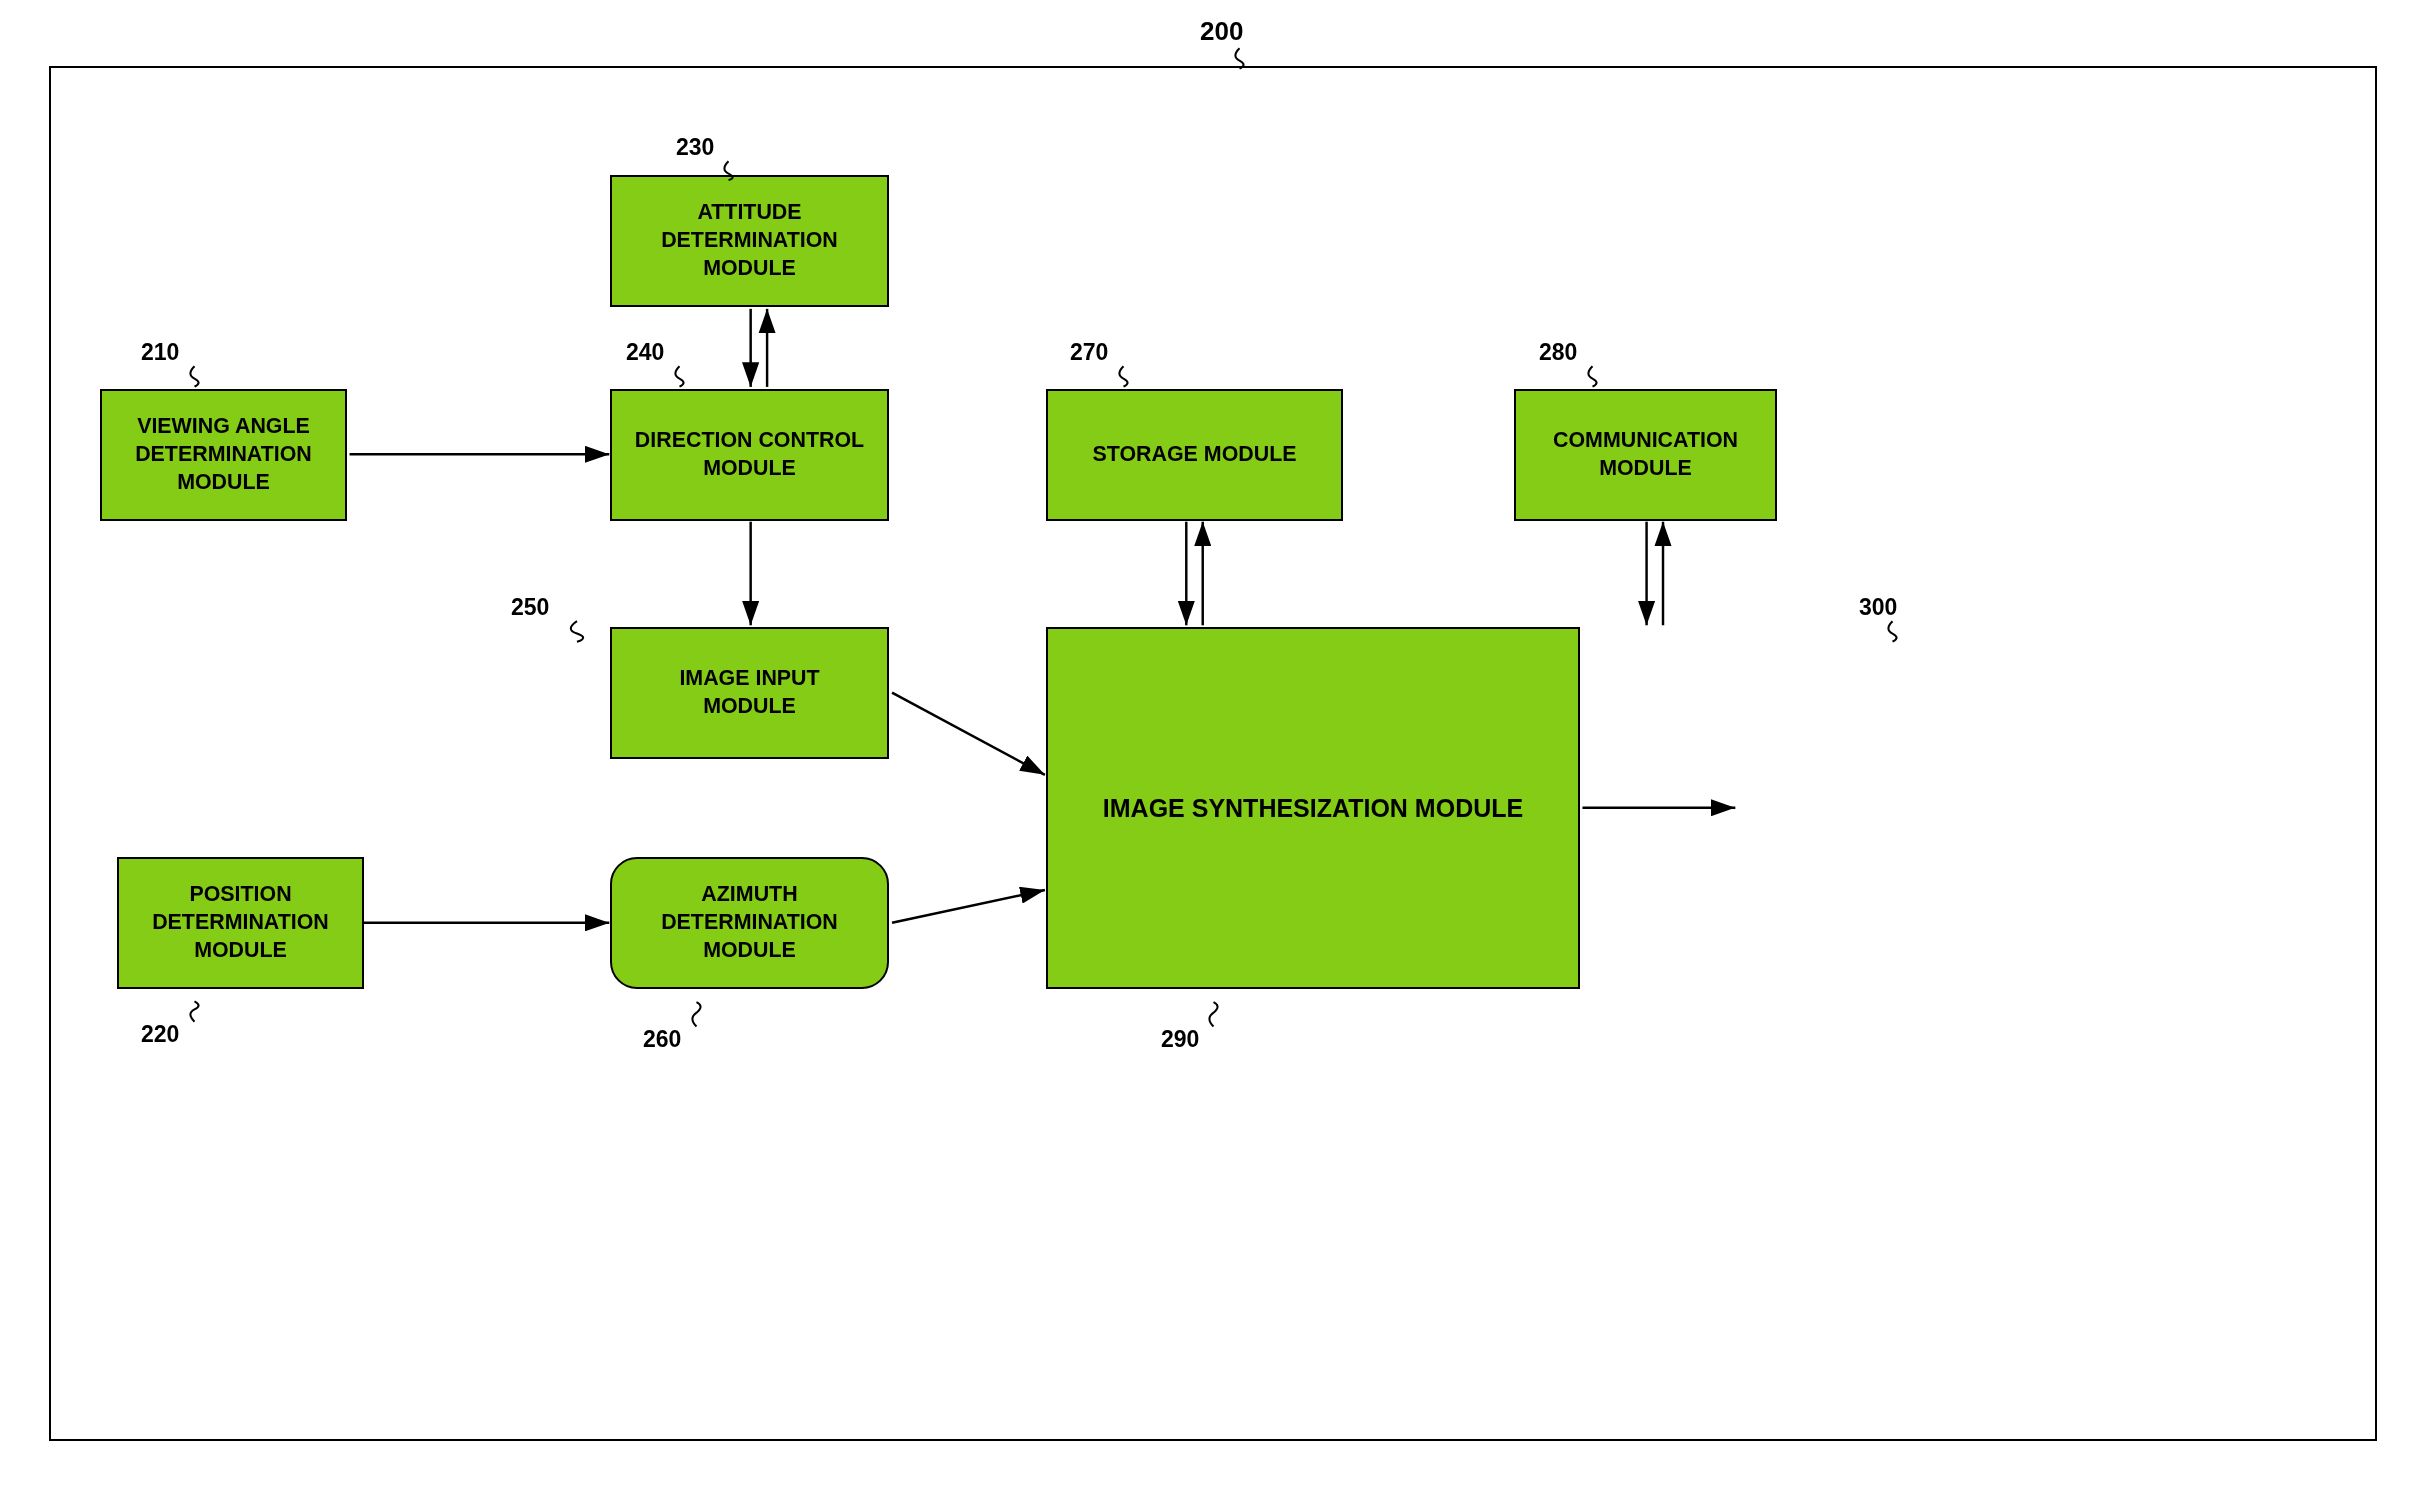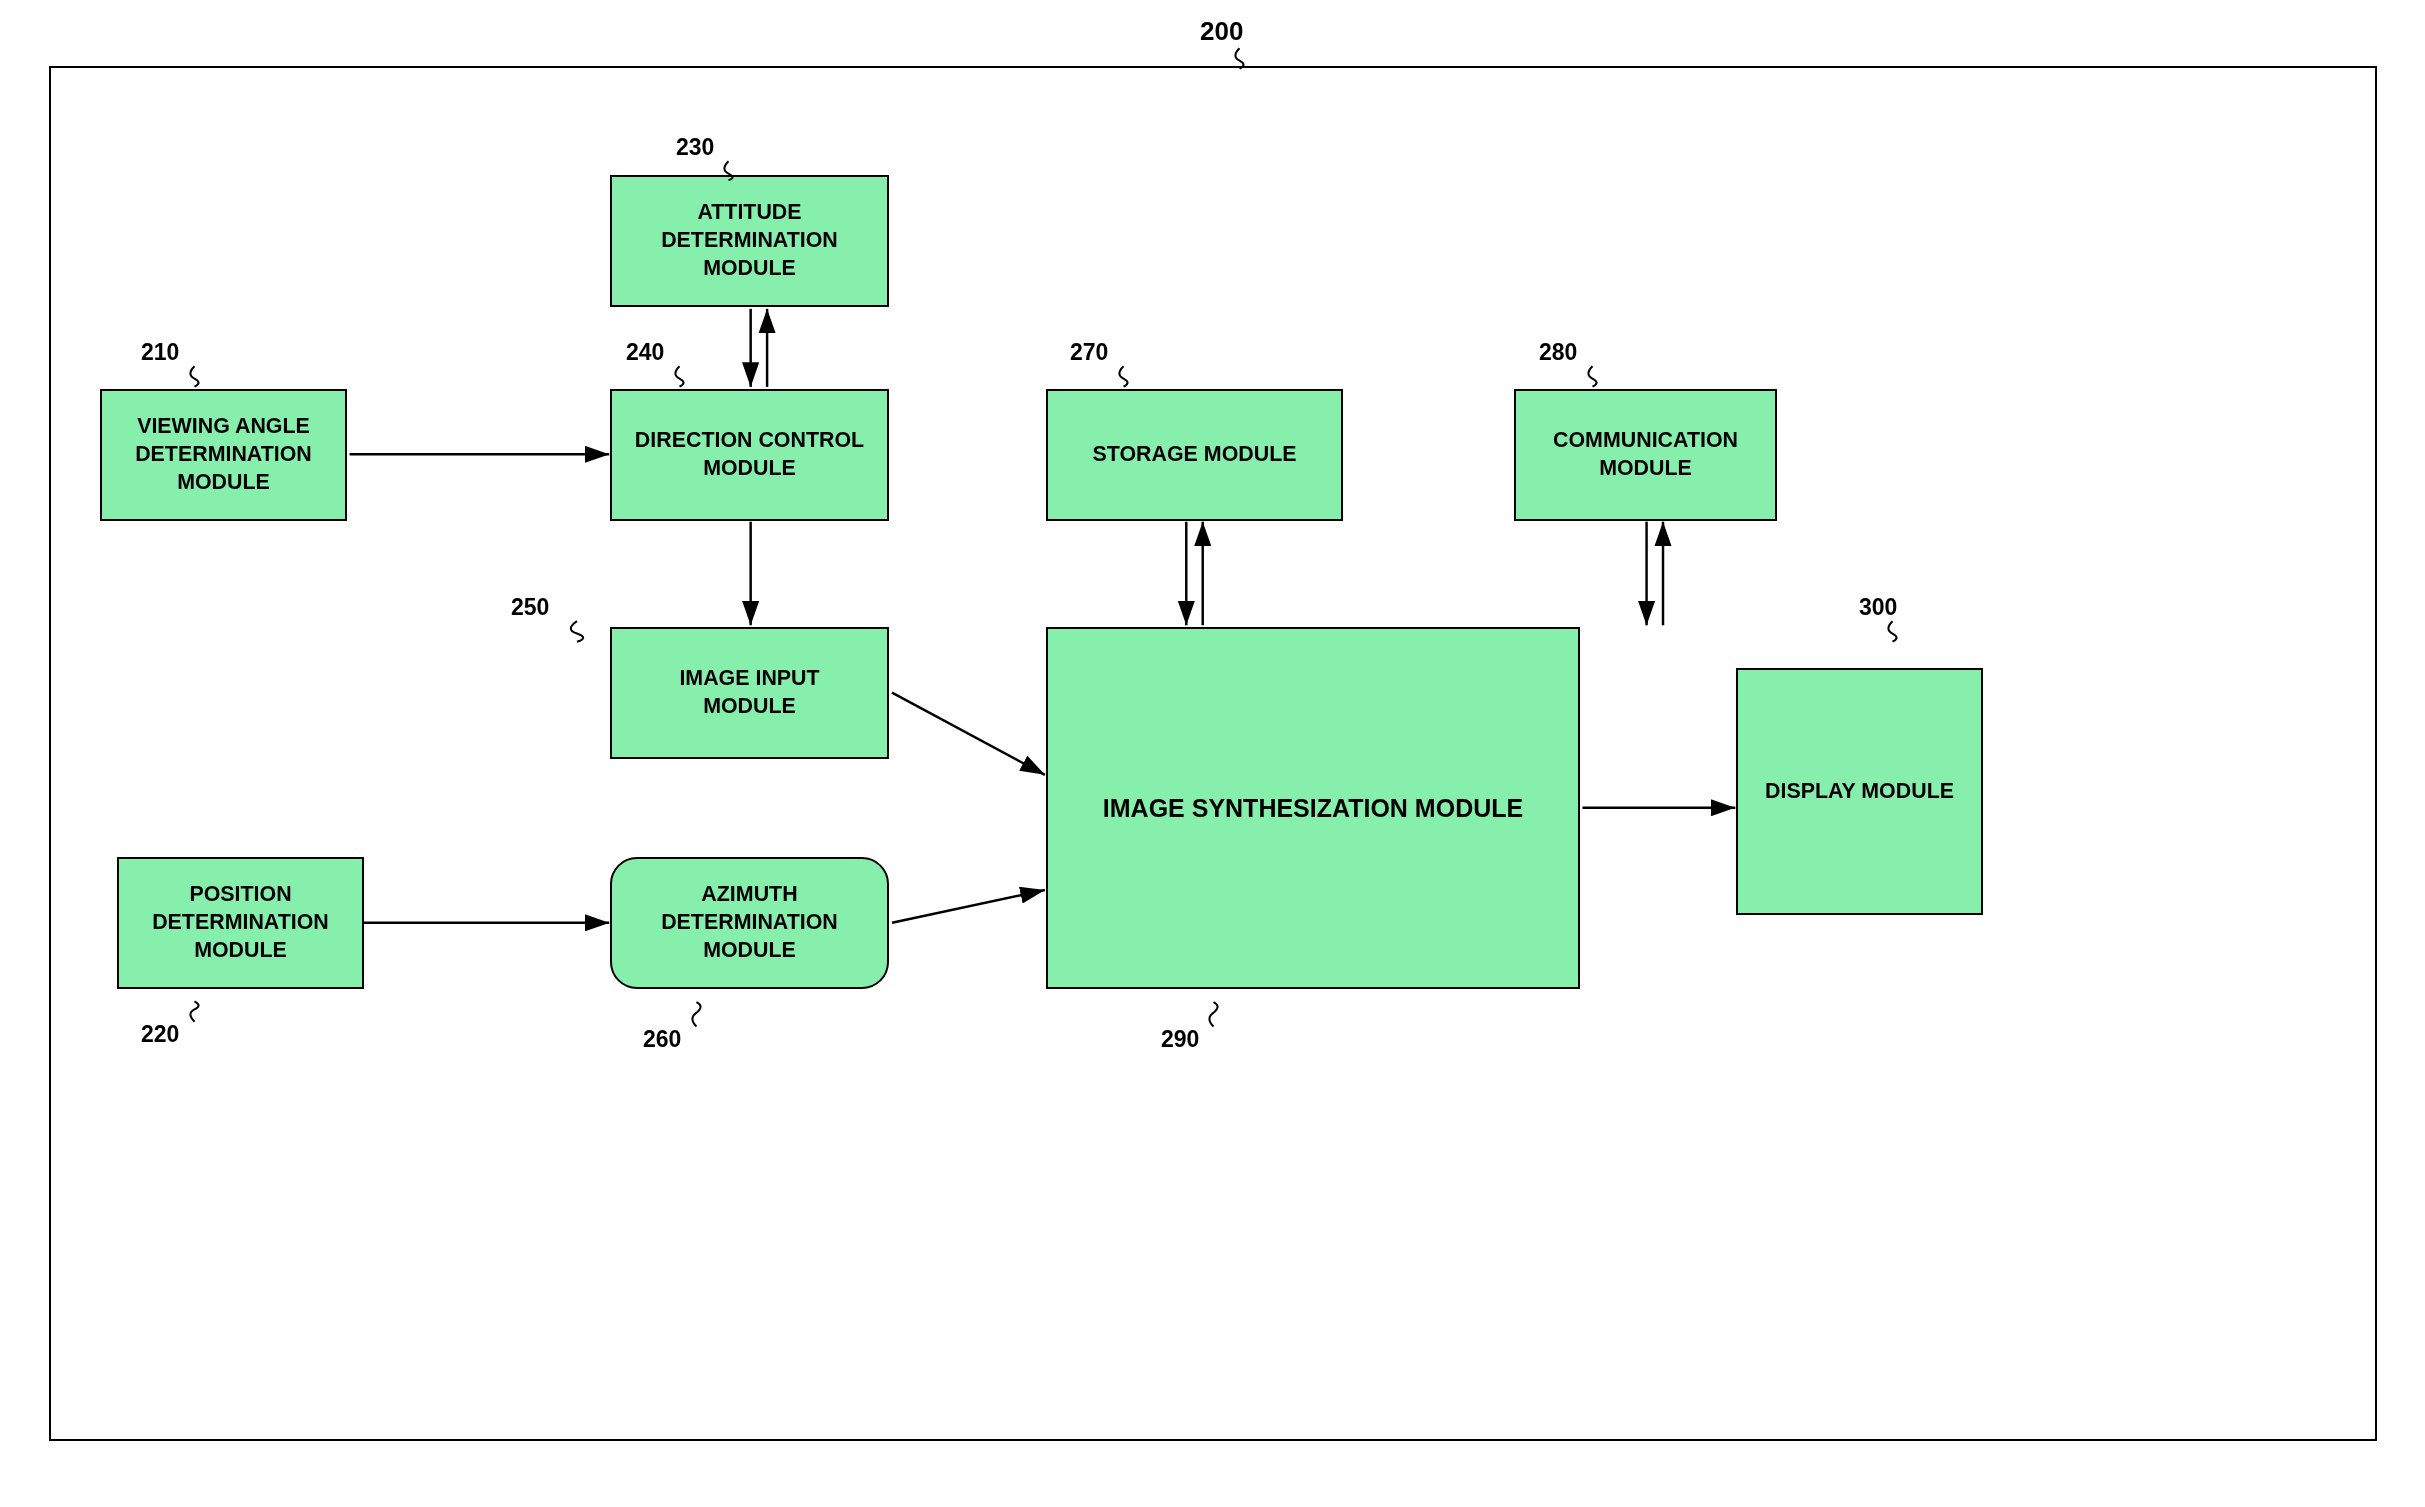--- a/index.html
+++ b/index.html
@@ -25,21 +25,21 @@
     .ref-label {
       position: absolute;
       font-size: 23px;
       font-weight: bold;
       font-family: Arial, sans-serif;
     }
 
     .module-box {
       position: absolute;
       border: 2.5px solid #000;
-      background: #86efac;
+      background: #84cc16;
       display: flex;
       align-items: center;
       justify-content: center;
       text-align: center;
       font-size: 21.4px;
       font-weight: bold;
       font-family: Arial, sans-serif;
       line-height: 1.3;
       padding: 5px;
     }
@@ -130,23 +130,20 @@
   <div class="module-box" style="left:559px; top:789px; width:279px; height:132px;border-radius:27px;">
     <span style="white-space:pre-line;">AZIMUTH
 DETERMINATION
 MODULE</span>
   </div>
 
   <div class="module-box" style="left:995px; top:559px; width:534px; height:362px; font-size:25px;">
     <span>IMAGE SYNTHESIZATION MODULE</span>
   </div>
 
-  <div class="module-box" style="left:1685px; top:600px; width:247px; height:247px;">
-    <span style="white-space:pre-line;">DISPLAY MODULE</span>
-  </div>
 
   <div class="ref-label" style="left:625px; top:66px;">
     <span>230</span>
   </div>
 
   <svg style="position:absolute;left:653px;top:89px;width:49px;height:25px;" viewBox="0 0 60 30" width="49" height="25">
     <path d="M30,5 Q20,15 30,20 Q40,25 30,28" stroke="#000" stroke-width="2.5" fill="none"></path>
   </svg>
 
   <div class="ref-label" style="left:90px; top:271px;">

